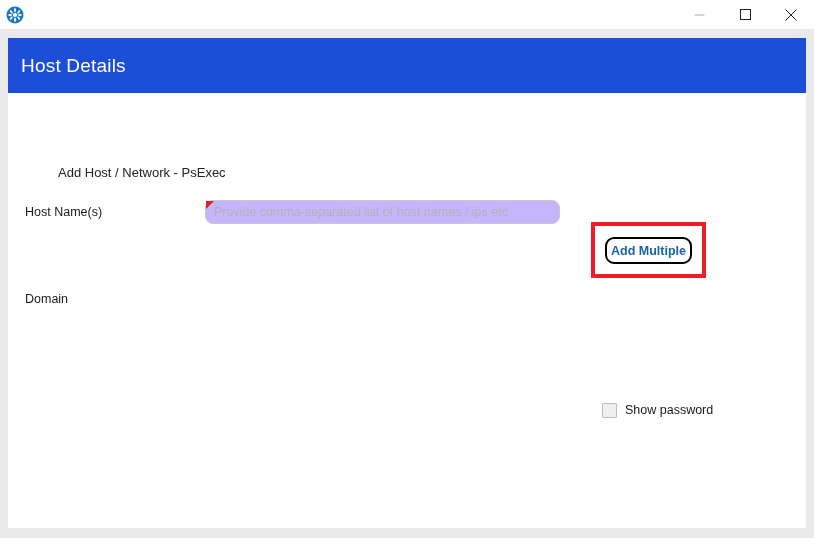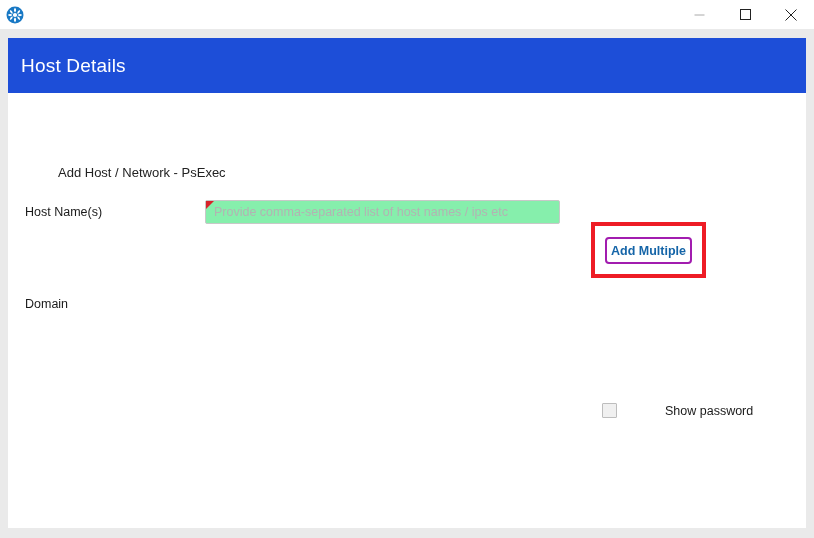--- a/index.html
+++ b/index.html
@@ -105,22 +105,22 @@
   .input-wrap {
     position: relative;
     width: 355px;
     height: 24px;
   }
   .text-input {
     width: 100%;
     height: 24px;
     box-sizing: border-box;
     border: 1px solid #c8c8c8;
-    border-radius: 2px;
-    background: #86efac;
+    border-radius: 8px;
+    background: #c4b5fd;
     font-family: "Liberation Sans", sans-serif;
     font-size: 12.5px;
     color: #333333;
     padding: 0 8px;
     outline: none;
   }
   .text-input::placeholder { color: #b3b3b3; }
   .req-marker {
     position: absolute;
     left: 1px;
@@ -151,38 +151,36 @@
     box-sizing: border-box;
     background: transparent;
   }
   .add-multiple-btn {
     position: absolute;
     left: 597px;
     top: 144px;
     width: 87px;
     height: 27px;
     background: #ffffff;
-    border: 2px solid #a21caf;
-    border-radius: 4px;
+    border: 2px solid #000000;
+    border-radius: 9px;
     color: #1565a8;
     font-family: "Liberation Sans", sans-serif;
     font-size: 12.5px;
     font-weight: bold;
     cursor: pointer;
     padding: 0;
   }
 
   
   .show-pass {
     position: absolute;
     left: 594px;
     top: 310px;
     display: flex;
-    align-items: center;
-    gap: 40px;
   }
   .checkbox {
     width: 15px;
     height: 15px;
     border: 1px solid #bdbdbd;
     background: #f0f0f0;
     border-radius: 1px;
     box-sizing: border-box;
     flex: 0 0 auto;
   }
@@ -247,21 +245,21 @@
       <span class="input-wrap">
         <input class="text-input" type="text" placeholder="Provide comma-separated list of host names / ips etc" style="">
         <span class="req-marker"></span>
       </span>
     </div>
 
     <div class="annotation-box"></div>
     <button class="add-multiple-btn">Add Multiple</button>
 
 
-    <div class="form-row" style="left:17px; top:199px;">
+    <div class="form-row" style="left:17px; top:199px;flex-direction:column;">
       <span class="field-label">Domain</span>
     </div>
 
 
 
     <div class="show-pass">
       <span class="checkbox"></span>
       <span class="show-pass-label">Show password</span>
     </div>
 

